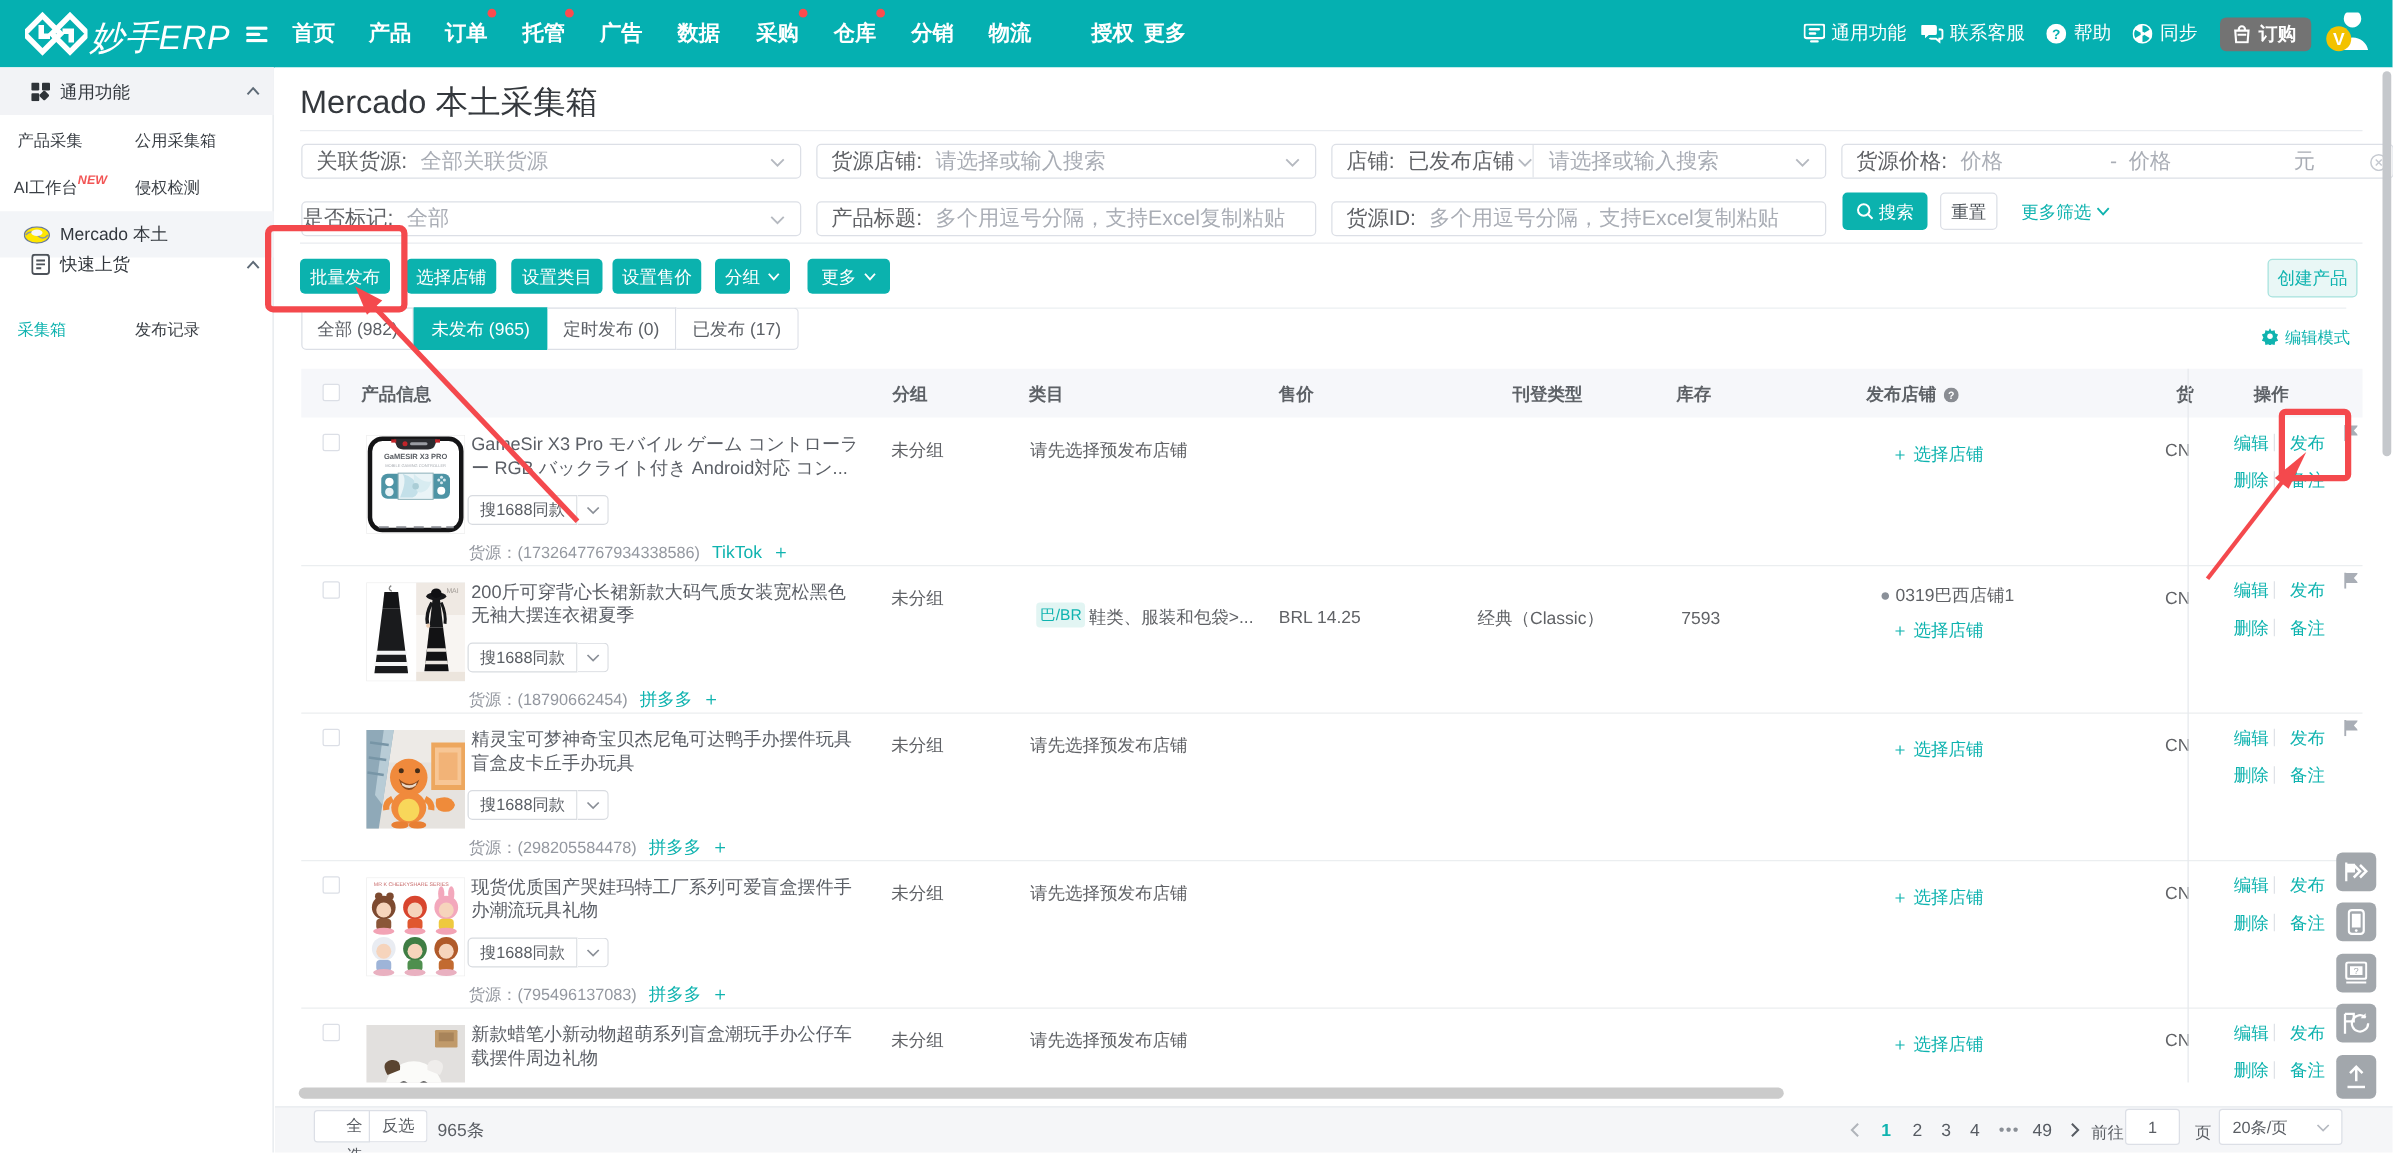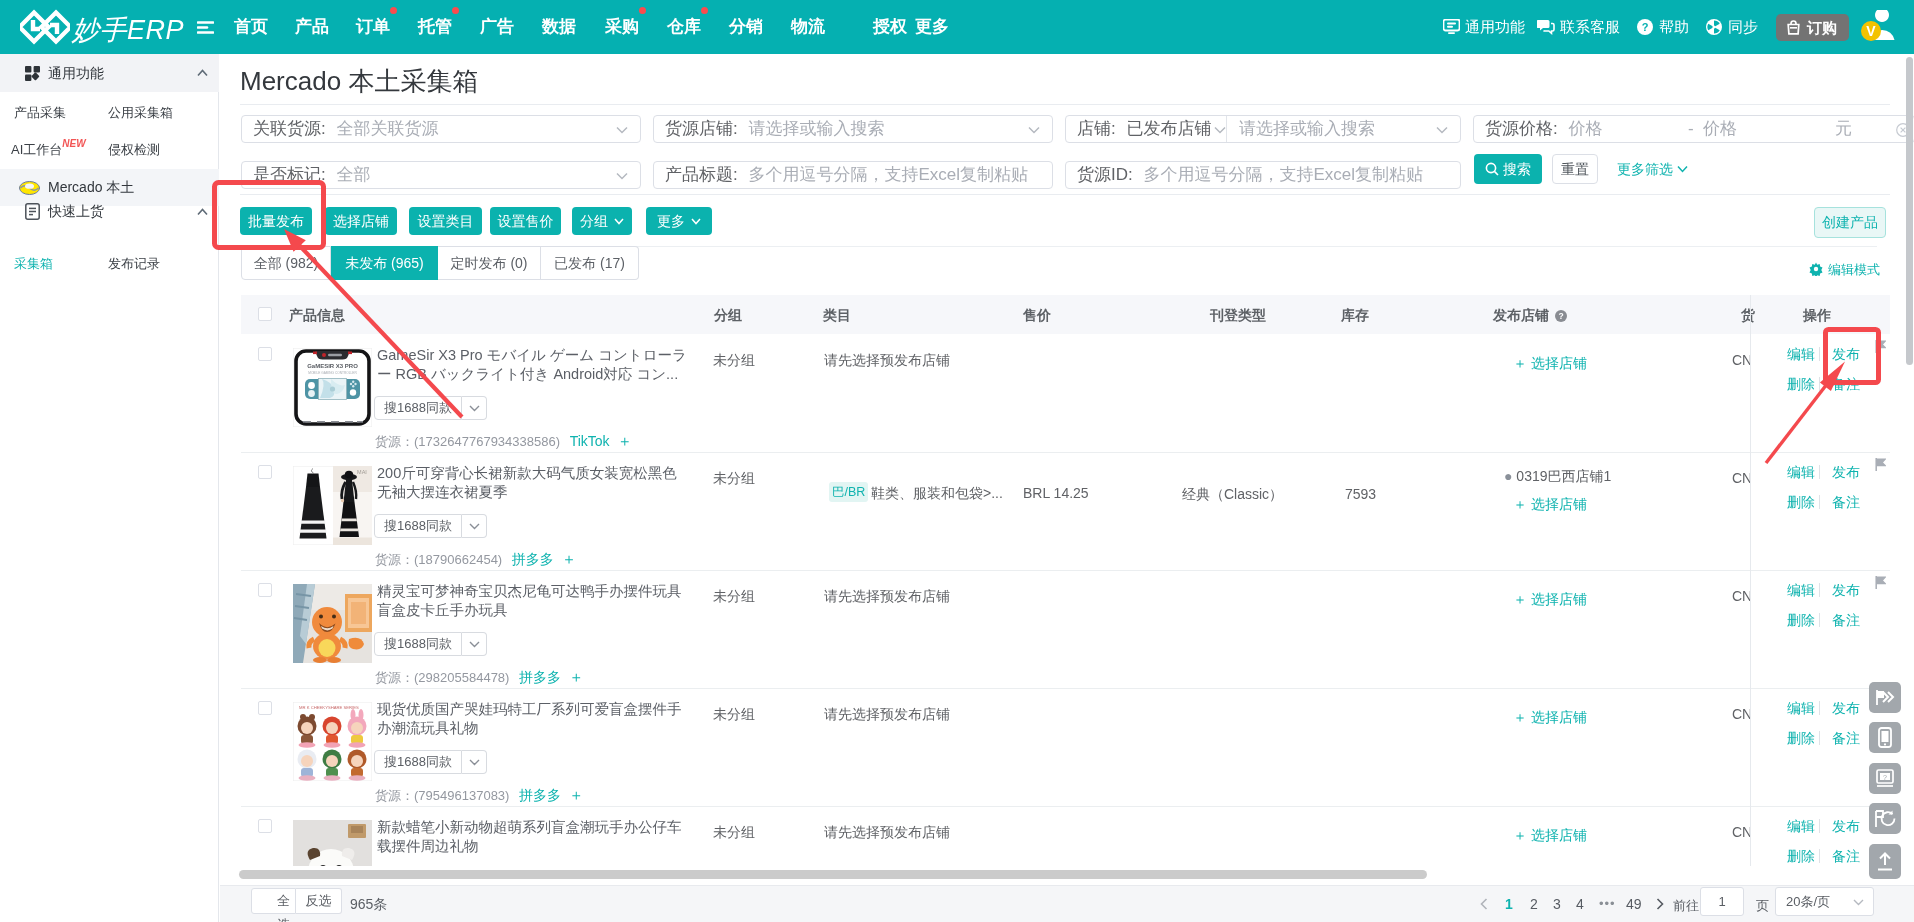--- a/index.html
+++ b/index.html
@@ -189,21 +189,21 @@
     <span class="fph" style="position:absolute; left:214px;">-</span>
     <span class="fph" style="position:absolute; left:229px;">价格</span>
     <span class="fph" style="position:absolute; left:361px;">元</span>
     <svg class="abs" style="right:4px; top:7px;" width="14" height="14" viewBox="0 0 14 14">
         <circle cx="7" cy="7" r="6.3" fill="none" stroke="#c6cad1" stroke-width="1.2"></circle>
         <path d="M4.6 4.6 L9.4 9.4 M9.4 4.6 L4.6 9.4" stroke="#c6cad1" stroke-width="1.2"></path>
       </svg>
   </div>
 
   <div class="fbox" style="left:21px; top:107px; width:400px;">
-    <span style="margin-left:11px;" class="flabel">是否标记:</span> <span class="fph" style="margin-left:6px;">全部</span>
+    <span style="" class="flabel">是否标记:</span> <span class="fph" style="margin-left:6px;">全部</span>
     <svg class="abs" style="right:12px; top:10px;" width="12" height="8" viewBox="0 0 12 8">
         <path d="M1 1.5 L6 6.5 L11 1.5" stroke="#b5b9c0" stroke-width="1.5" fill="none"></path>
       </svg>
   </div>
   <div class="fbox" style="left:433px; top:107px; width:400px;">
     <span style="margin-left:11px;" class="flabel">产品标题:</span> <span class="fph" style="margin-left:6px;">多个用逗号分隔，支持Excel复制粘贴</span>
   </div>
   <div class="fbox" style="left:845px; top:107px; width:396px;">
     <span style="margin-left:11px;" class="flabel">货源ID:</span> <span class="fph" style="margin-left:6px;">多个用逗号分隔，支持Excel复制粘贴</span>
   </div>

